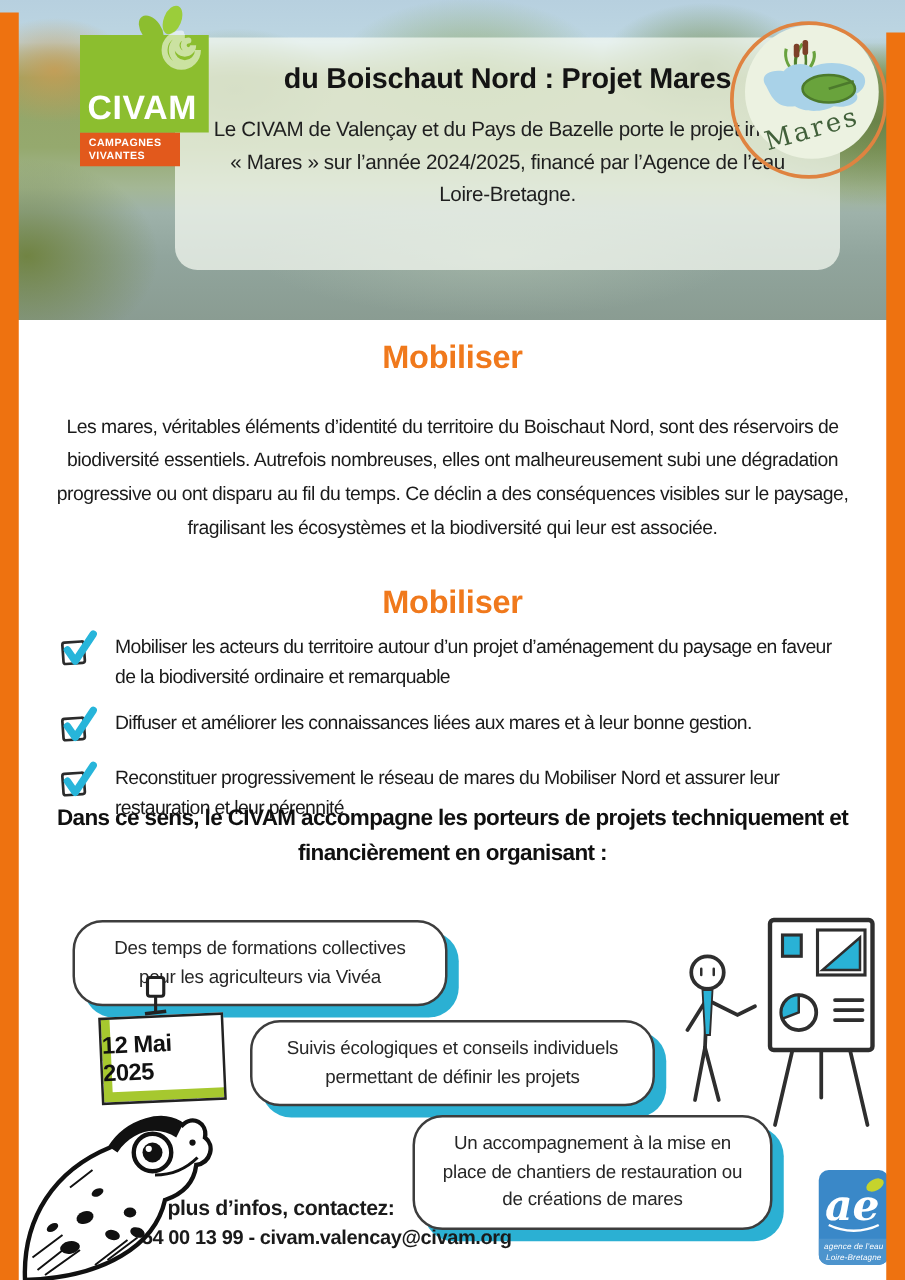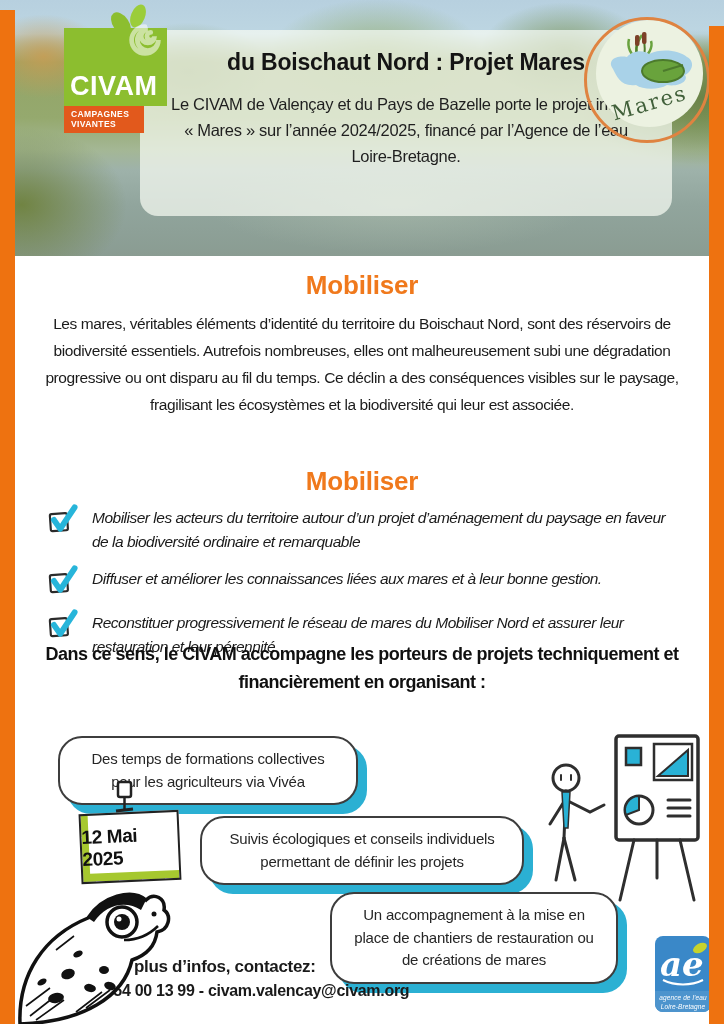--- a/index.html
+++ b/index.html
@@ -77,25 +77,25 @@
 
   
   .h-orange {
     position:absolute; left:0; width:724px; text-align:center;
     font-size:26px; font-weight:800; color:#f0791c; letter-spacing:-.2px;
   }
   #contexte-heading  { top:270px; }
   #objectifs-heading { top:466px; }
 
   .context-text {
-    position:absolute; left:24px; top:310px; width:676px; text-align:center;
+    position:absolute; left:24px; top:328px; width:676px; text-align:center;
     font-size:15.5px; letter-spacing:-.4px; line-height:27px; color:#1b1b1b; font-weight:500;
   }
 
-  .checklist { position:absolute; left:44px; top:506px; width:640px; list-style:none;font-style:italic; }
+  .checklist { position:absolute; left:44px; top:506px; width:640px; list-style:none; }
   .checklist li { display:flex; gap:12px; margin-bottom:13px; }
   .checklist .check { flex:0 0 36px; margin-top:-5px; }
   .checklist .item-text { font-size:15.5px; letter-spacing:-.5px; line-height:24px; font-weight:500; }
 
   .statement {
     position:absolute; left:36px; top:640px; width:652px; text-align:center;
     font-size:18px; font-weight:800; letter-spacing:-.5px; line-height:28px; color:#101010;
   }
 
   

